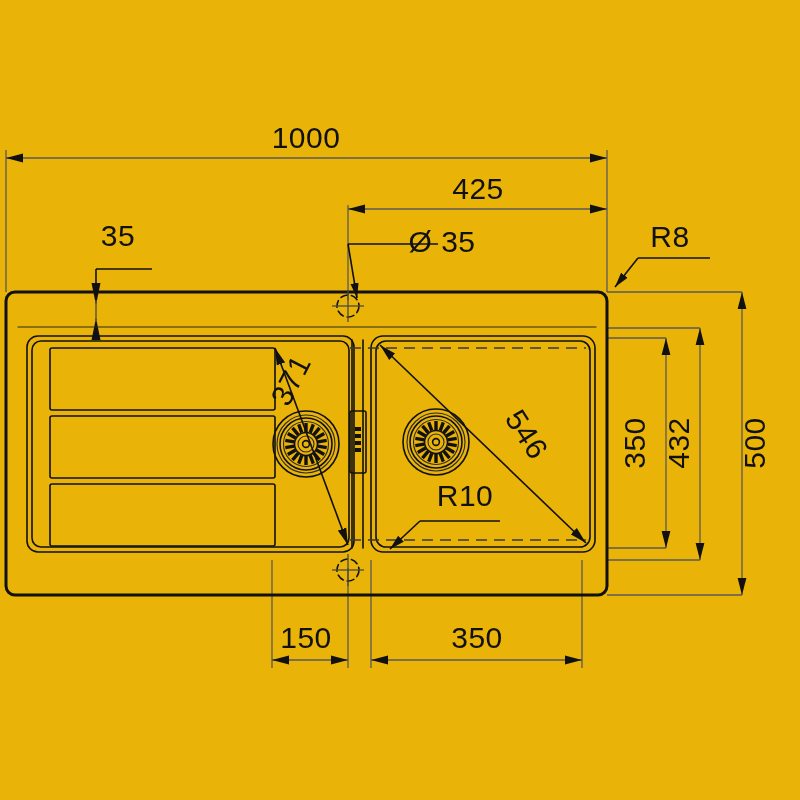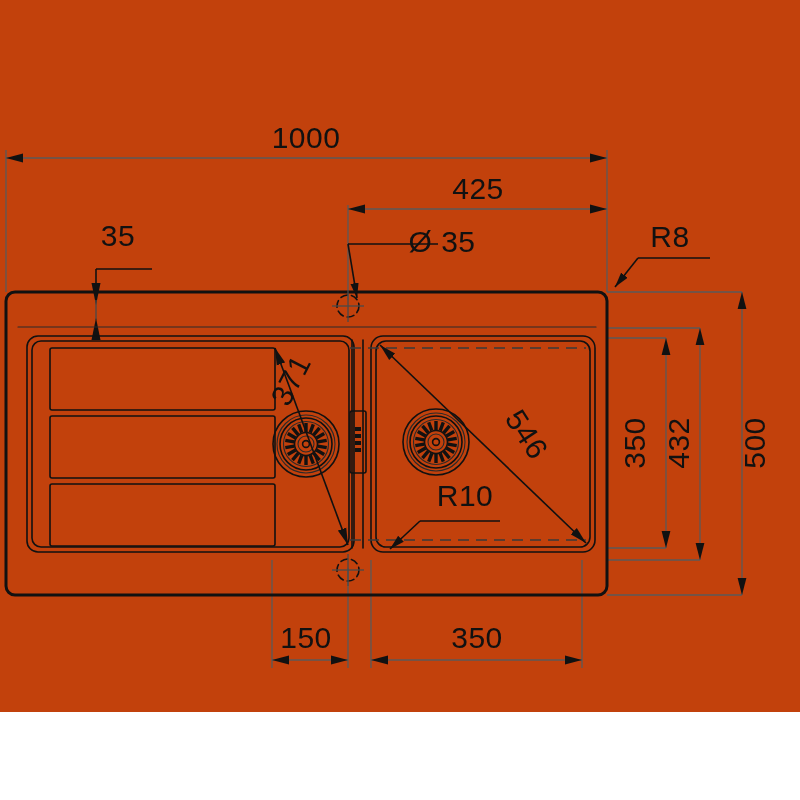--- a/index.html
+++ b/index.html
@@ -9,22 +9,22 @@
   }
   body {
     width: 800px;
     height: 800px;
     font-family: "Liberation Sans", sans-serif;
     overflow: hidden;
   }
   #drawing-root {
     position: relative;
     width: 800px;
-    height: 712px;
-    background: #c2410c;
+    height: 800px;
+    background: #eab308;
   }
   svg.sheet {
     display: block;
     width: 800px;
     height: 800px;
   }
   .dim-text {
     font-family: "Liberation Sans", sans-serif;
     font-size: 30px;
     fill: #111111;

